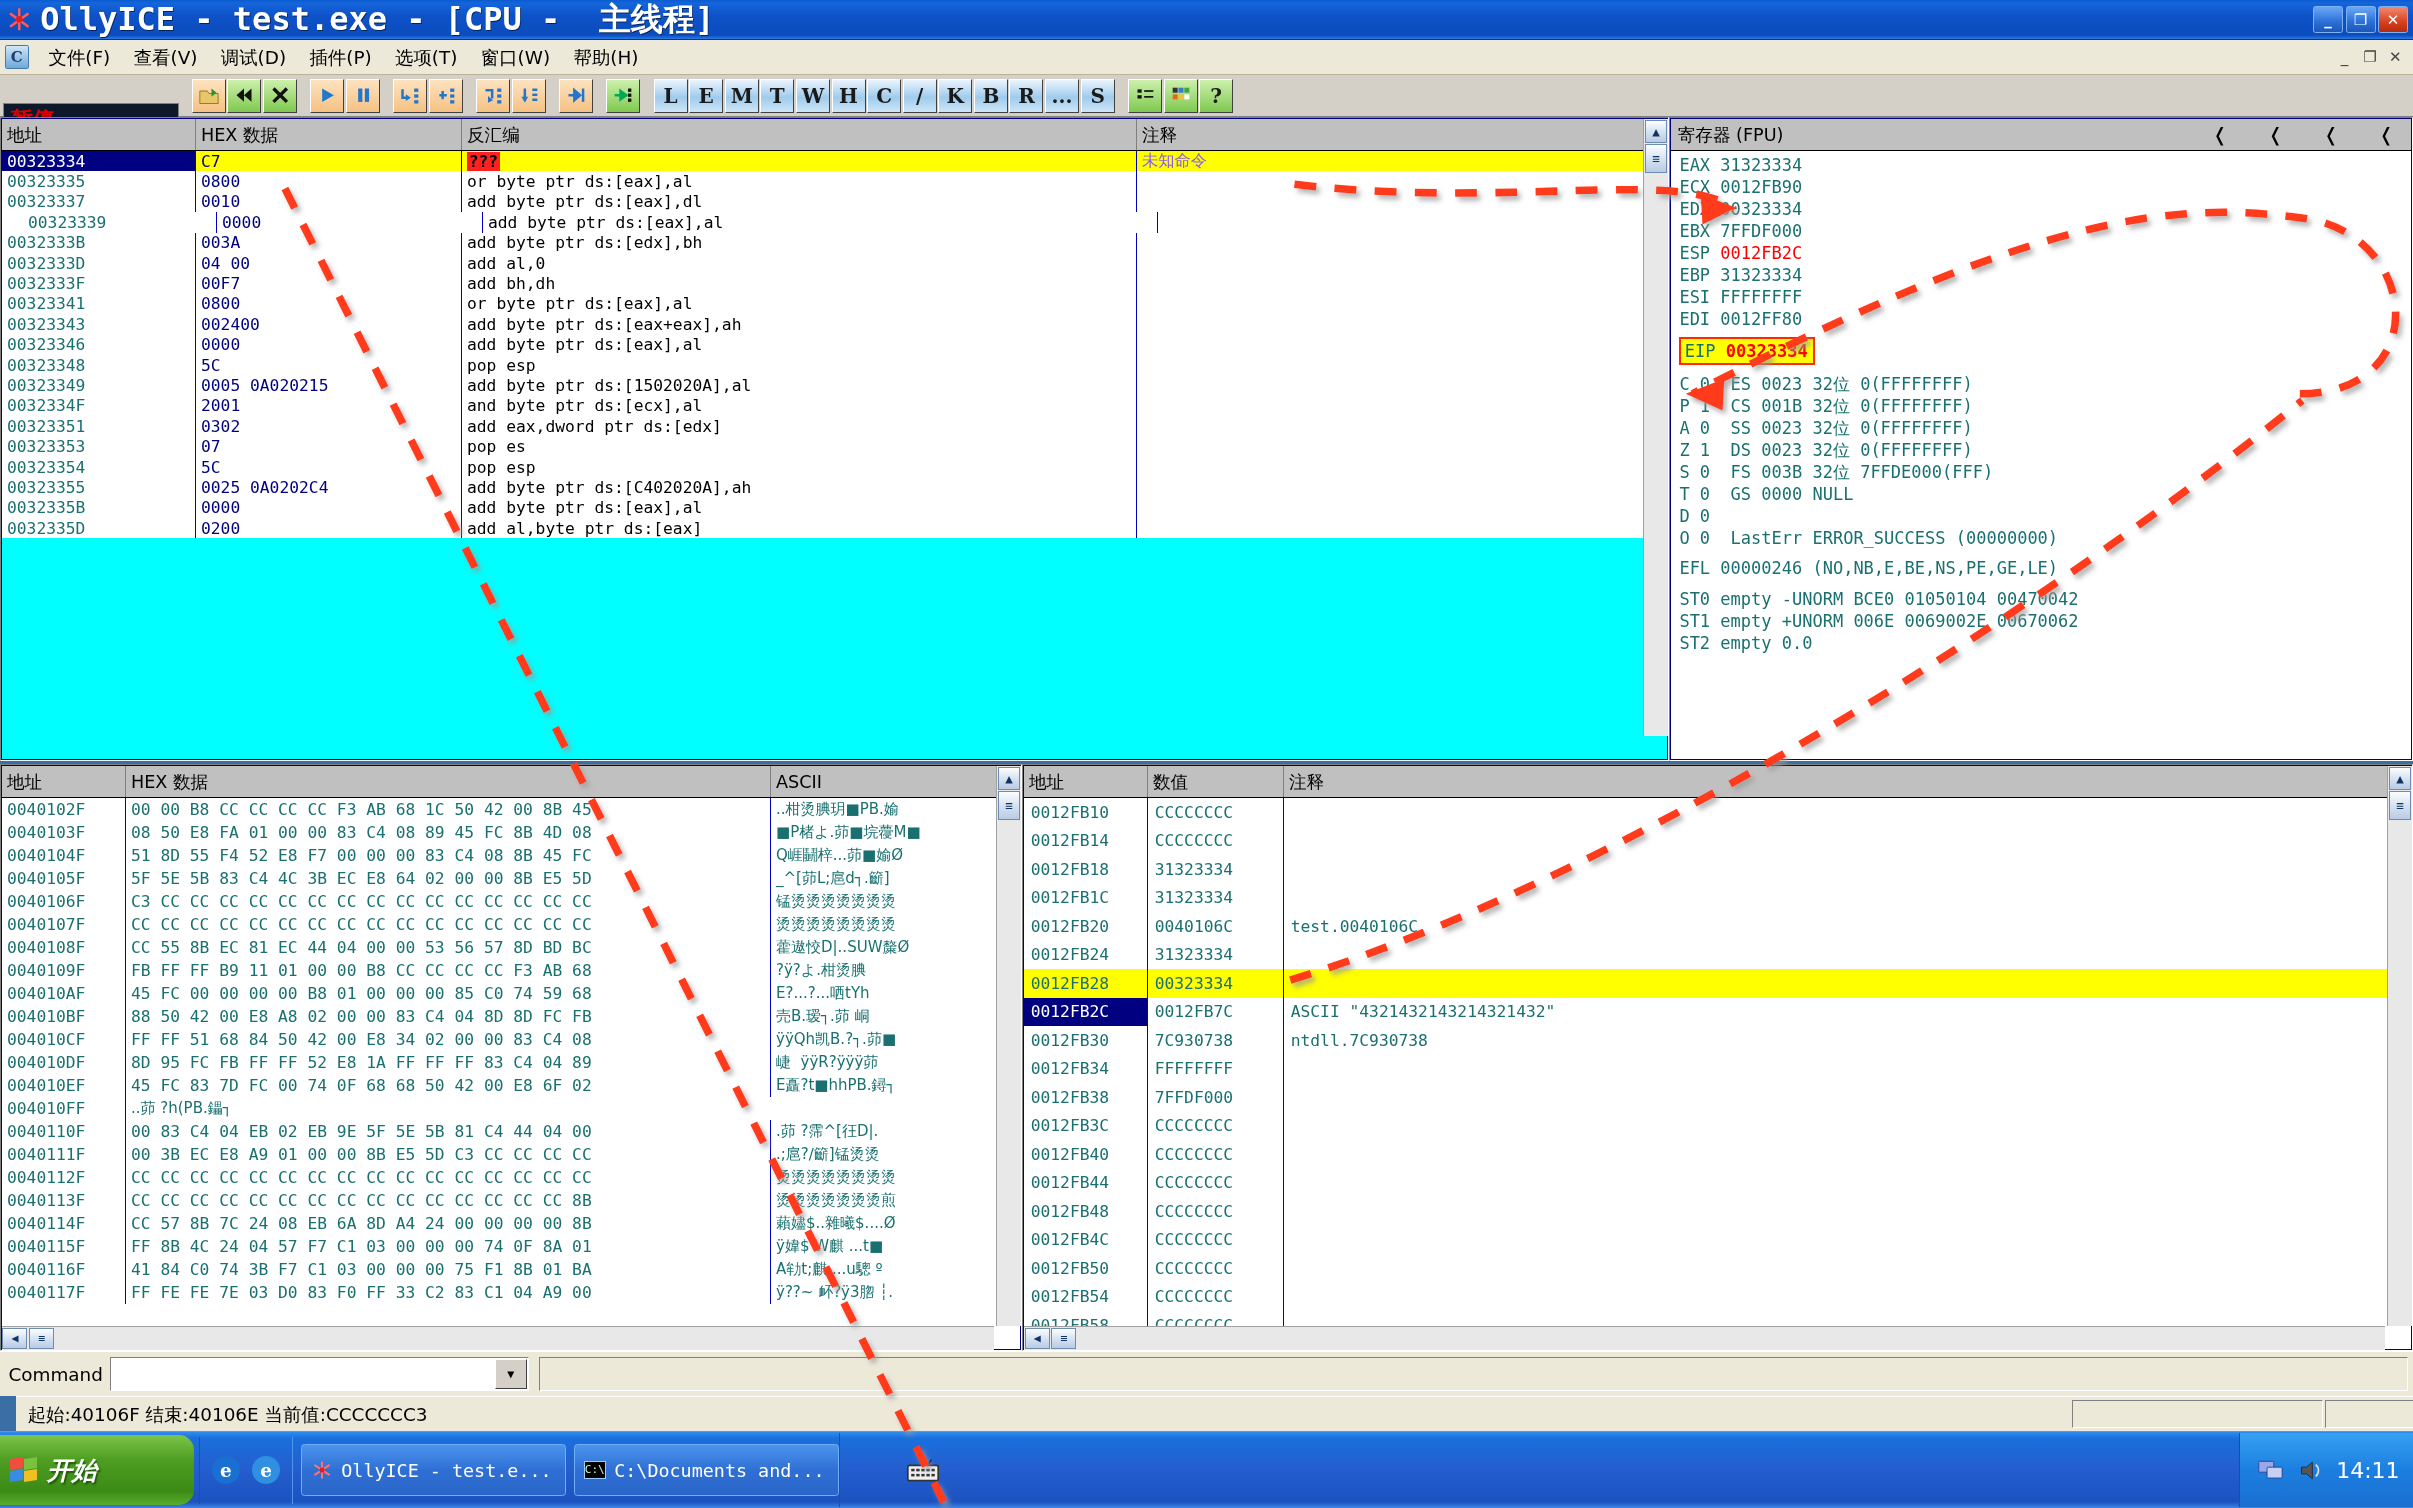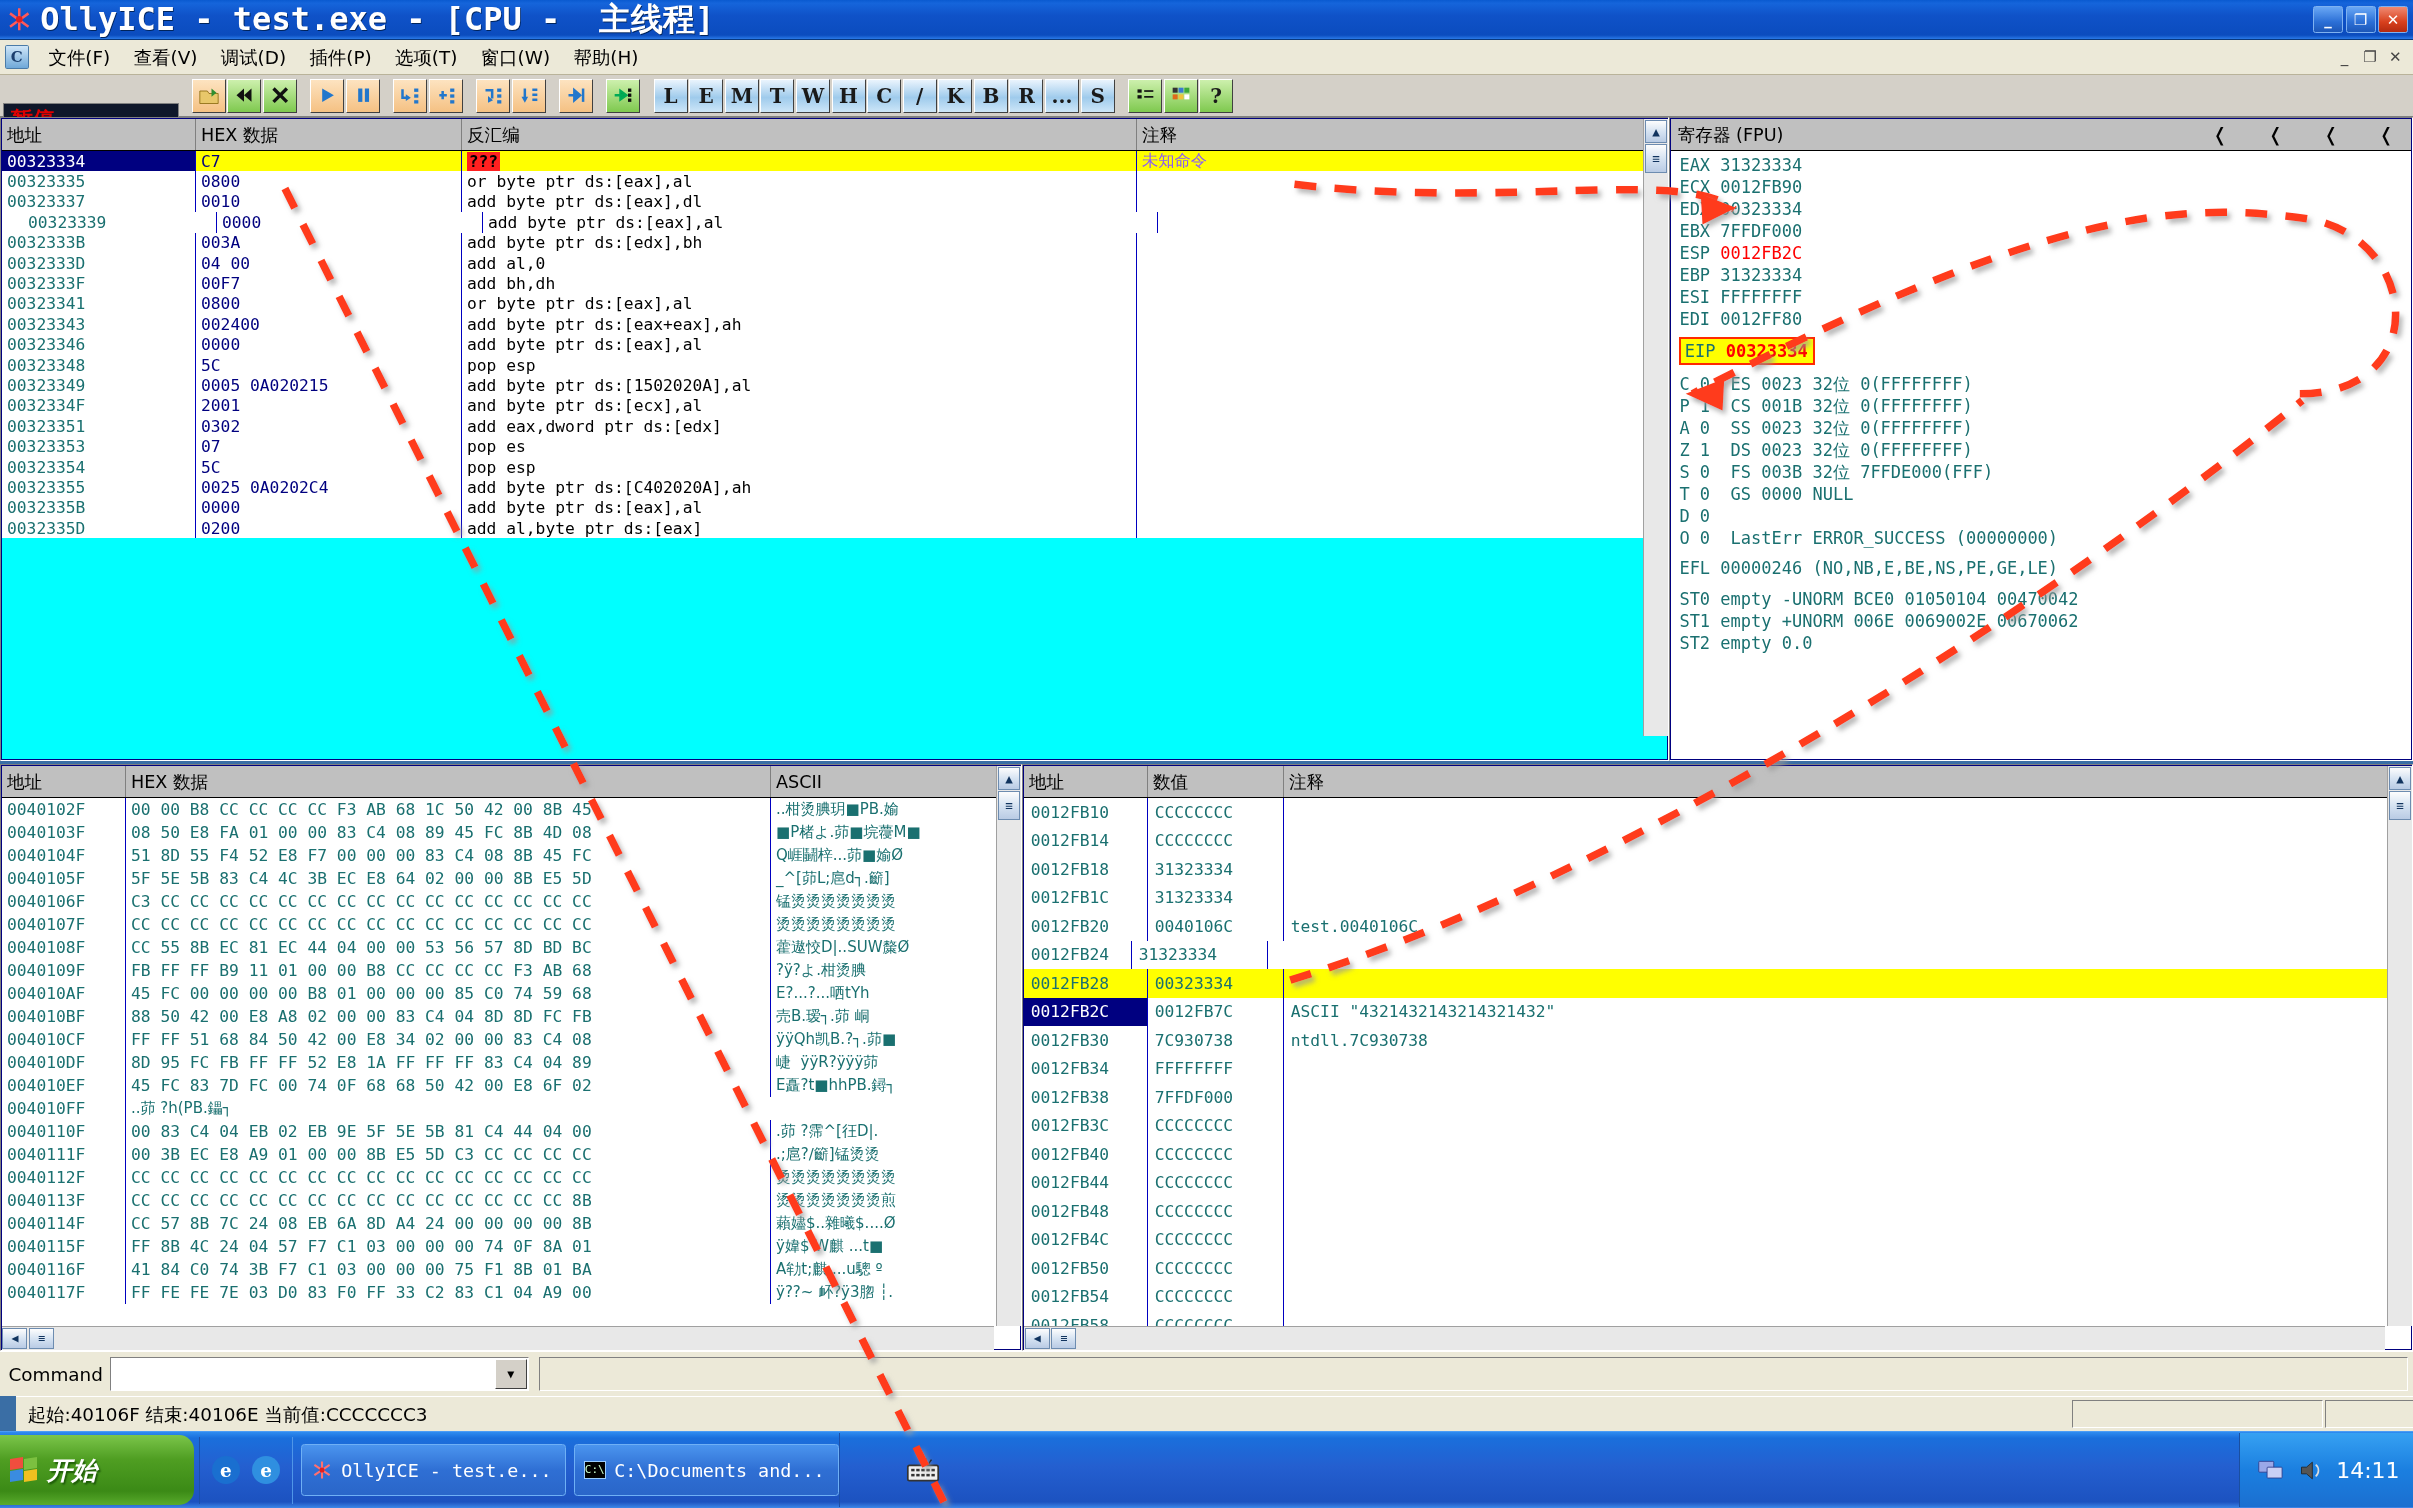--- a/index.html
+++ b/index.html
@@ -664,21 +664,21 @@
         <div id="stk-hdr-addr">地址</div>
         <div id="stk-hdr-val">数值</div>
         <div id="stk-hdr-cmt">注释</div>
       </div>
       <div class="stk-rows" id="stack-rows">
           <div class="stk-row"><div class="saddr vsep" style="width: 124px;">0012FB10</div><div class="vsep" style="width: 136px;">CCCCCCCC</div><div style="flex: 1 1 0%;"></div></div>
           <div class="stk-row"><div class="saddr vsep" style="width: 124px;">0012FB14</div><div class="vsep" style="width: 136px;">CCCCCCCC</div><div style="flex: 1 1 0%;"></div></div>
           <div class="stk-row"><div class="saddr vsep" style="width: 124px;">0012FB18</div><div class="vsep" style="width: 136px;">31323334</div><div style="flex: 1 1 0%;"></div></div>
           <div class="stk-row"><div class="saddr vsep" style="width: 124px;">0012FB1C</div><div class="vsep" style="width: 136px;">31323334</div><div style="flex: 1 1 0%;"></div></div>
           <div class="stk-row"><div class="saddr vsep" style="width: 124px;">0012FB20</div><div class="vsep" style="width: 136px;">0040106C</div><div style="flex: 1 1 0%;">test.0040106C</div></div>
-          <div class="stk-row"><div class="saddr vsep" style="width: 108px;">0012FB24</div><div class="vsep" style="width: 136px;">31323334</div><div style="flex: 1 1 0%;"></div></div>
+          <div class="stk-row"><div class="saddr vsep" style="width: 124px;">0012FB24</div><div class="vsep" style="width: 136px;">31323334</div><div style="flex: 1 1 0%;"></div></div>
           <div class="stk-row hl"><div class="saddr vsep" style="width: 124px;">0012FB28</div><div class="vsep" style="width: 136px;">00323334</div><div style="flex: 1 1 0%;"></div></div>
           <div class="stk-row sel"><div class="saddr vsep" style="width: 124px;">0012FB2C</div><div class="vsep" style="width: 136px;">0012FB7C</div><div style="flex: 1 1 0%;">ASCII "4321432143214321432"</div></div>
           <div class="stk-row"><div class="saddr vsep" style="width: 124px;">0012FB30</div><div class="vsep" style="width: 136px;">7C930738</div><div style="flex: 1 1 0%;">ntdll.7C930738</div></div>
           <div class="stk-row"><div class="saddr vsep" style="width: 124px;">0012FB34</div><div class="vsep" style="width: 136px;">FFFFFFFF</div><div style="flex: 1 1 0%;"></div></div>
           <div class="stk-row"><div class="saddr vsep" style="width: 124px;">0012FB38</div><div class="vsep" style="width: 136px;">7FFDF000</div><div style="flex: 1 1 0%;"></div></div>
           <div class="stk-row"><div class="saddr vsep" style="width: 124px;">0012FB3C</div><div class="vsep" style="width: 136px;">CCCCCCCC</div><div style="flex: 1 1 0%;"></div></div>
           <div class="stk-row"><div class="saddr vsep" style="width: 124px;">0012FB40</div><div class="vsep" style="width: 136px;">CCCCCCCC</div><div style="flex: 1 1 0%;"></div></div>
           <div class="stk-row"><div class="saddr vsep" style="width: 124px;">0012FB44</div><div class="vsep" style="width: 136px;">CCCCCCCC</div><div style="flex: 1 1 0%;"></div></div>
           <div class="stk-row"><div class="saddr vsep" style="width: 124px;">0012FB48</div><div class="vsep" style="width: 136px;">CCCCCCCC</div><div style="flex: 1 1 0%;"></div></div>
           <div class="stk-row"><div class="saddr vsep" style="width: 124px;">0012FB4C</div><div class="vsep" style="width: 136px;">CCCCCCCC</div><div style="flex: 1 1 0%;"></div></div>

